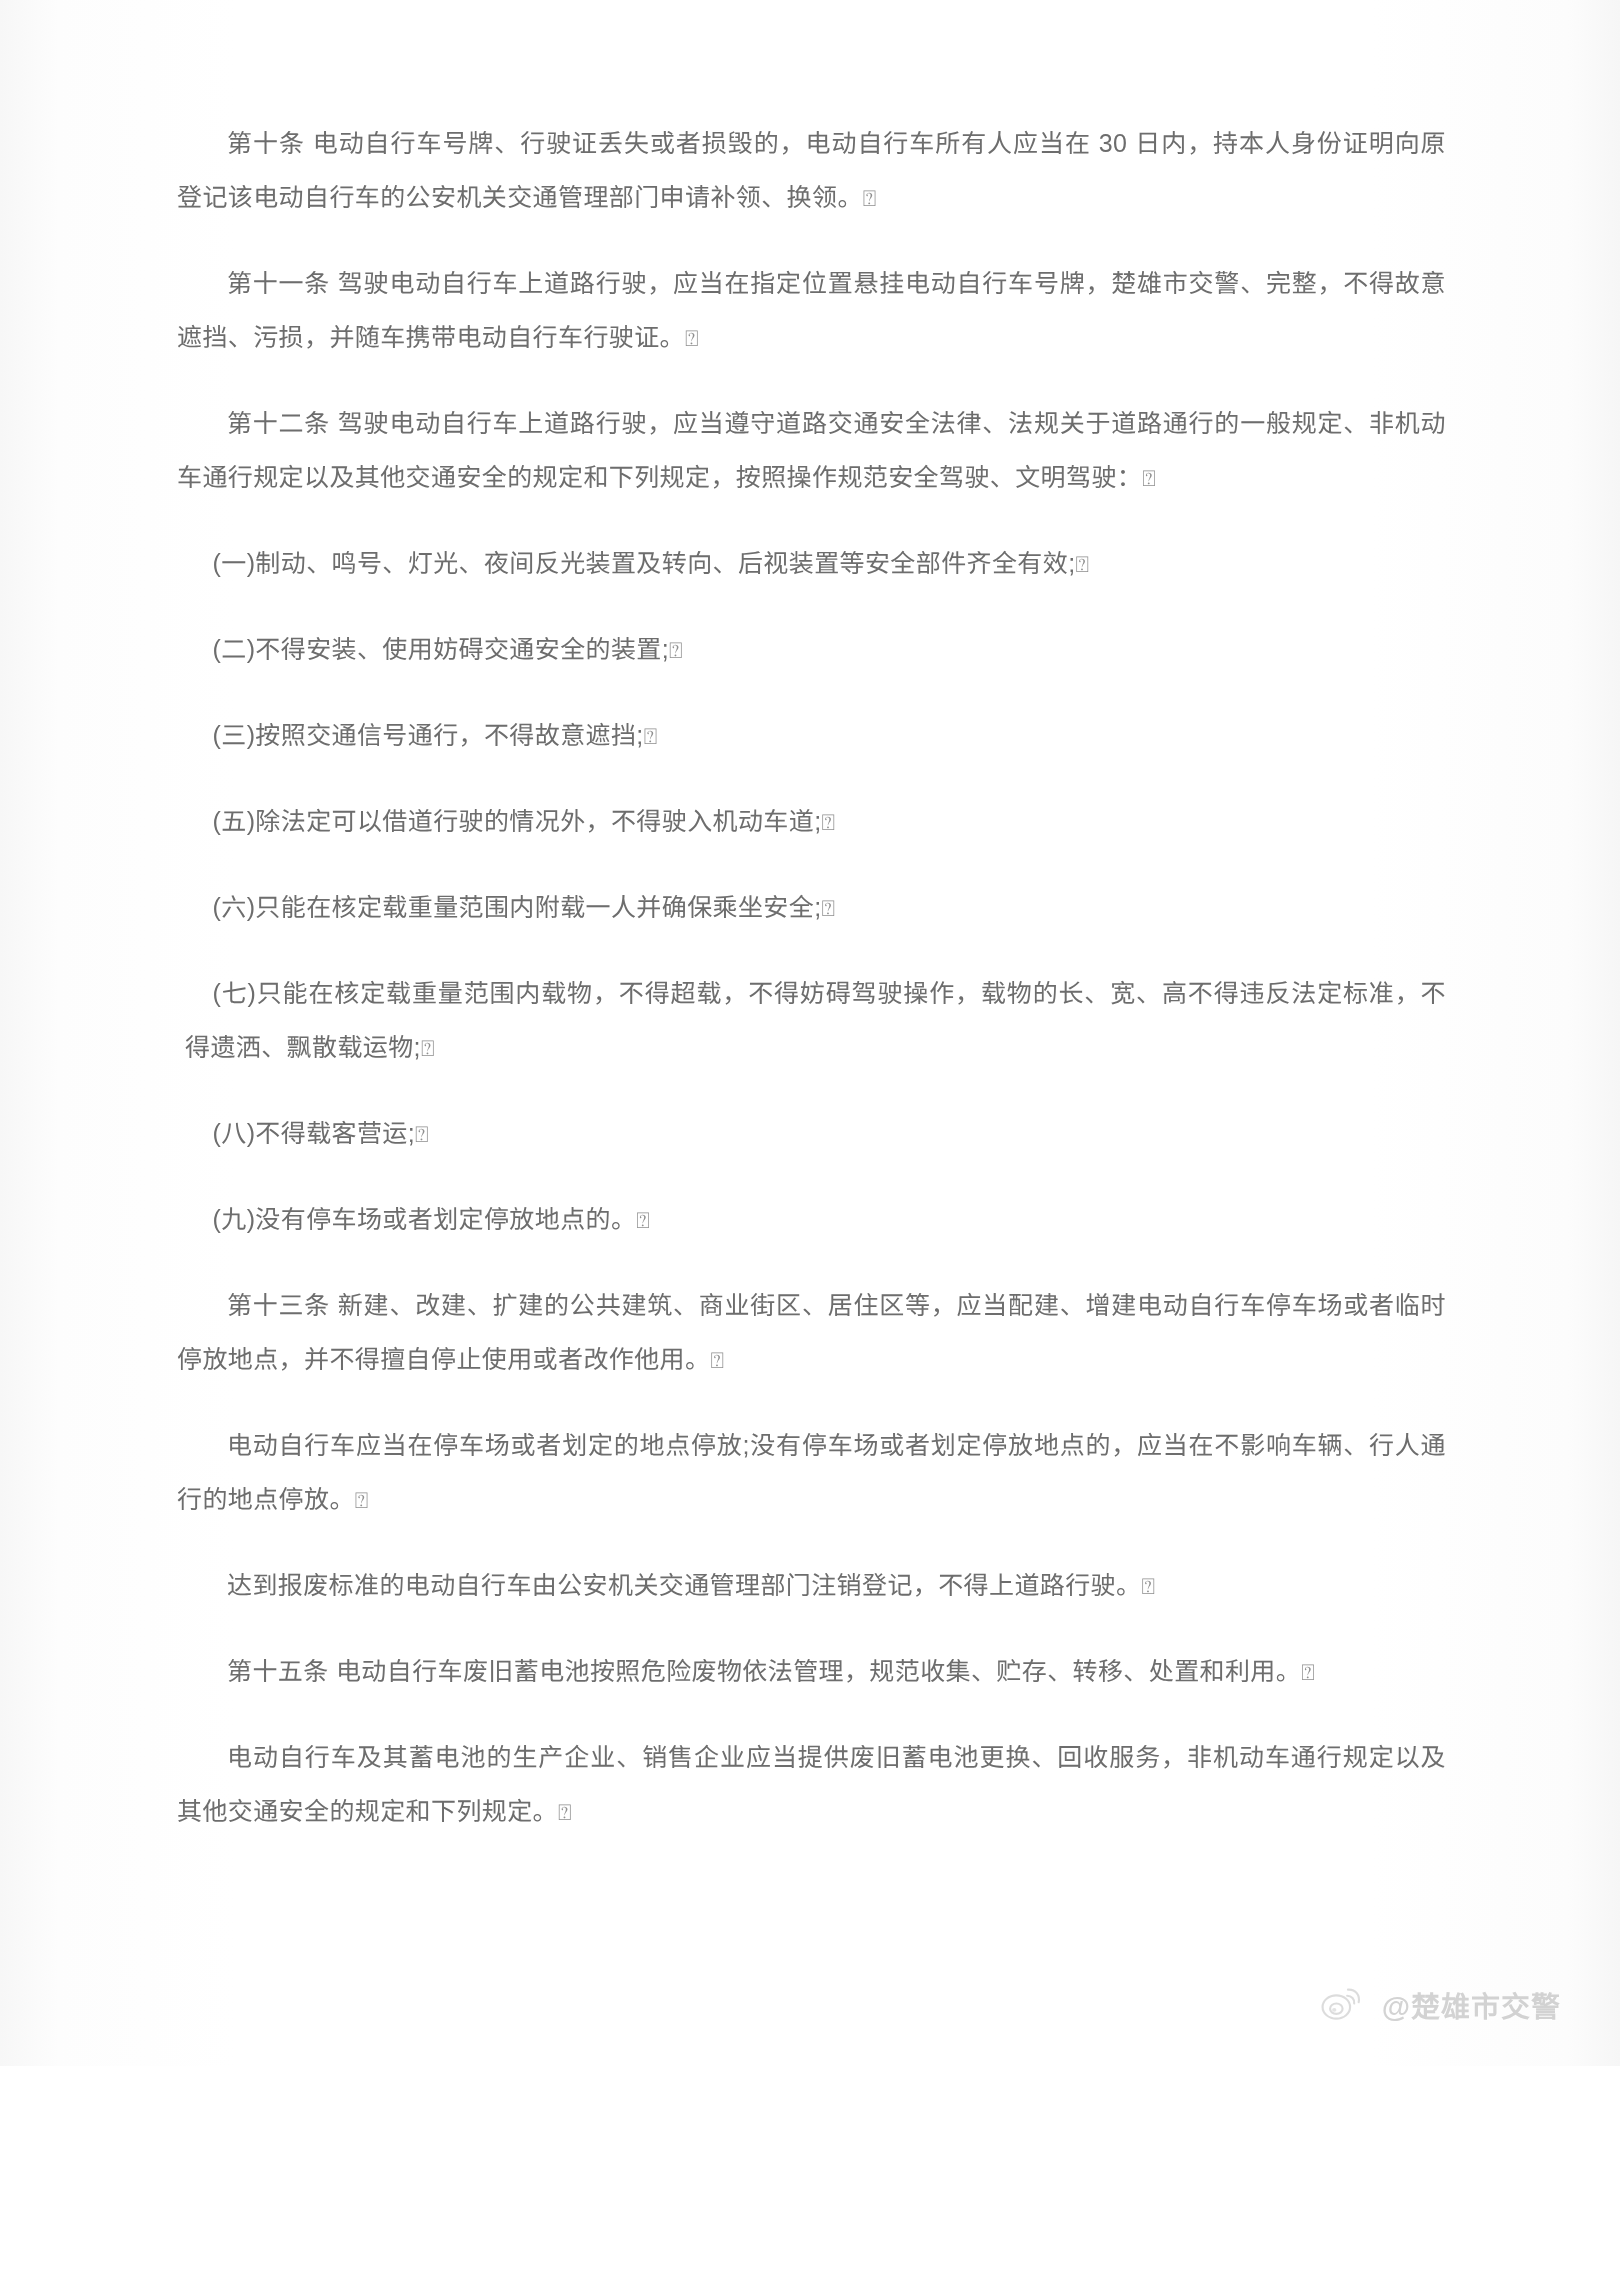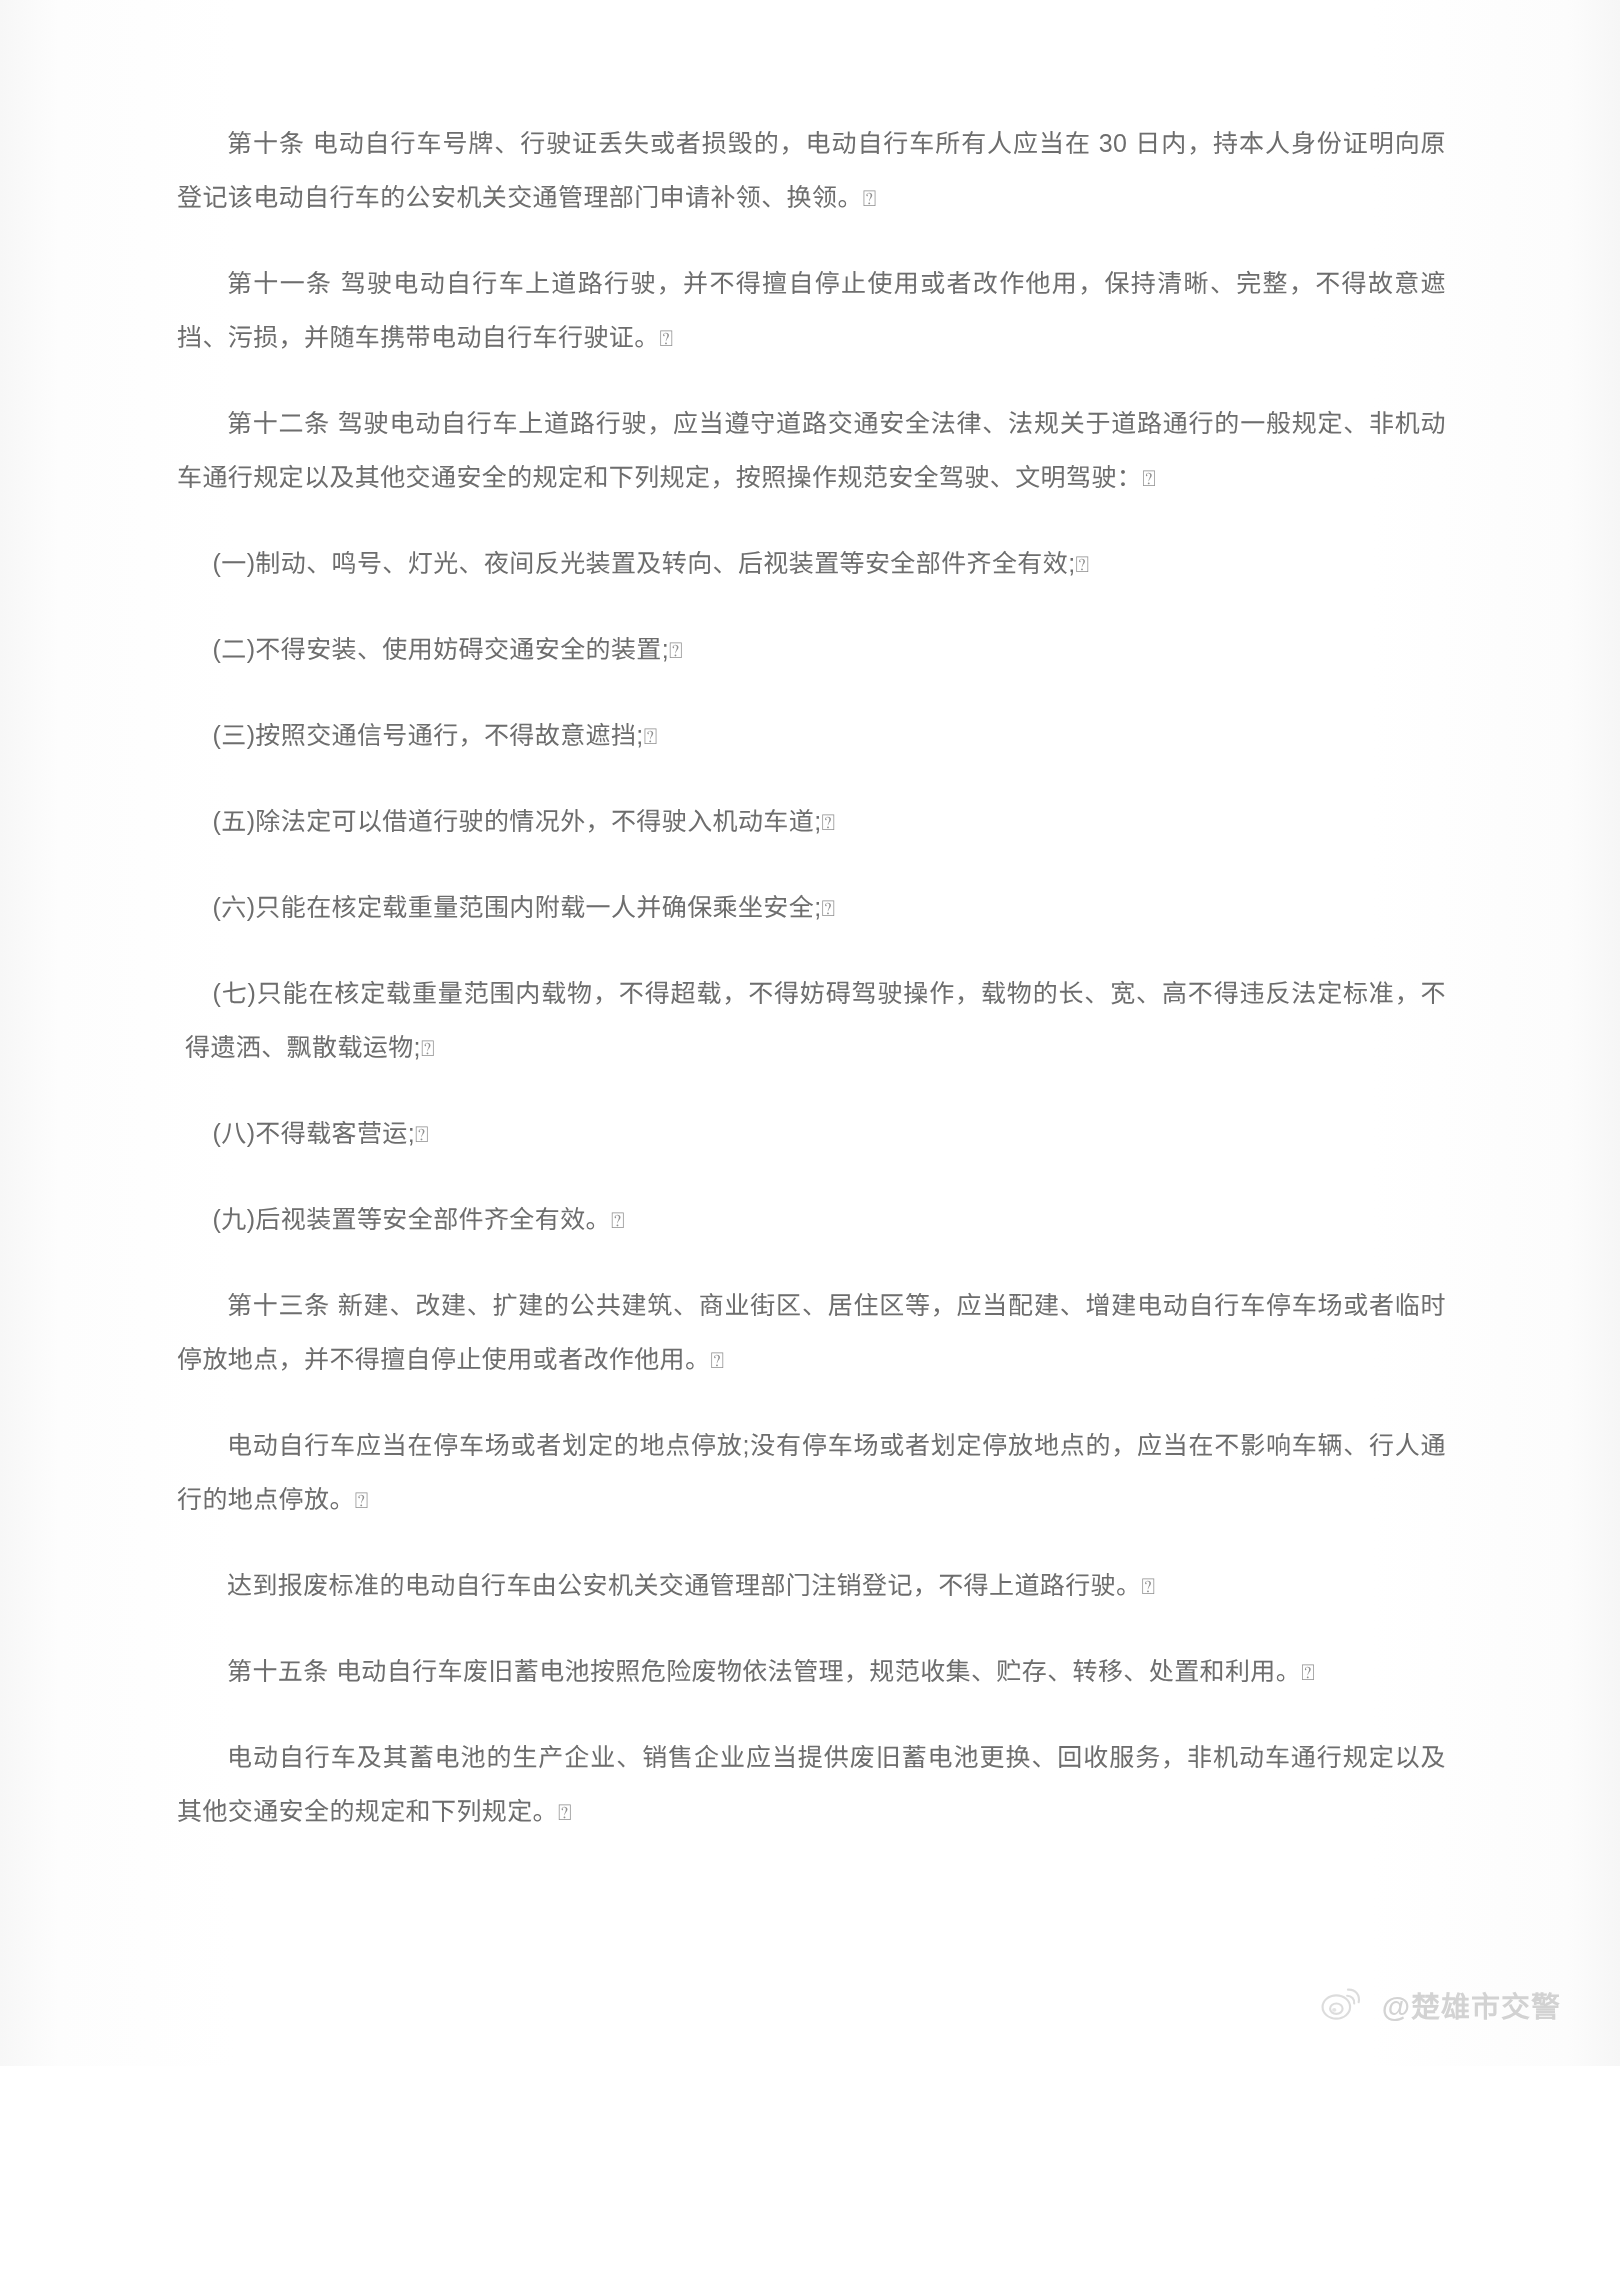--- a/index.html
+++ b/index.html
@@ -89,30 +89,30 @@
     text-shadow: 0 1px 0 #ffffff;
   }
 </style>
 </head>
 <body>
 
 <div id="page">
 
   <div id="doc-body">
       <p class="para indent"><span>第十条  电动自行车号牌、行驶证丢失或者损毁的，电动自行车所有人应当在 30 日内，持本人身份证明向原登记该电动自行车的公安机关交通管理部门申请补领、换领。</span><span class="eob">⍰</span></p>
-      <p class="para indent"><span>第十一条  驾驶电动自行车上道路行驶，并不得擅自停止使用或者改作他用，保持清晰、完整，不得故意遮挡、污损，并随车携带电动自行车行驶证。</span><span class="eob">⍰</span></p>
+      <p class="para indent"><span>第十一条  驾驶电动自行车上道路行驶，应当在指定位置悬挂电动自行车号牌，楚雄市交警、完整，不得故意遮挡、污损，并随车携带电动自行车行驶证。</span><span class="eob">⍰</span></p>
       <p class="para indent"><span>第十二条  驾驶电动自行车上道路行驶，应当遵守道路交通安全法律、法规关于道路通行的一般规定、非机动车通行规定以及其他交通安全的规定和下列规定，按照操作规范安全驾驶、文明驾驶：</span><span class="eob">⍰</span></p>
       <p class="item"><span>(一)制动、鸣号、灯光、夜间反光装置及转向、后视装置等安全部件齐全有效;</span><span class="eob">⍰</span></p>
       <p class="item"><span>(二)不得安装、使用妨碍交通安全的装置;</span><span class="eob">⍰</span></p>
       <p class="item"><span>(三)按照交通信号通行，不得故意遮挡;</span><span class="eob">⍰</span></p>
       <p class="item"><span>(五)除法定可以借道行驶的情况外，不得驶入机动车道;</span><span class="eob">⍰</span></p>
       <p class="item"><span>(六)只能在核定载重量范围内附载一人并确保乘坐安全;</span><span class="eob">⍰</span></p>
       <p class="item"><span>(七)只能在核定载重量范围内载物，不得超载，不得妨碍驾驶操作，载物的长、宽、高不得违反法定标准，不得遗洒、飘散载运物;</span><span class="eob">⍰</span></p>
       <p class="item"><span>(八)不得载客营运;</span><span class="eob">⍰</span></p>
-      <p class="item"><span>(九)后视装置等安全部件齐全有效。</span><span class="eob">⍰</span></p>
+      <p class="item"><span>(九)没有停车场或者划定停放地点的。</span><span class="eob">⍰</span></p>
       <p class="para indent"><span>第十三条  新建、改建、扩建的公共建筑、商业街区、居住区等，应当配建、增建电动自行车停车场或者临时停放地点，并不得擅自停止使用或者改作他用。</span><span class="eob">⍰</span></p>
       <p class="para indent"><span>电动自行车应当在停车场或者划定的地点停放;没有停车场或者划定停放地点的，应当在不影响车辆、行人通行的地点停放。</span><span class="eob">⍰</span></p>
       <p class="para indent"><span>达到报废标准的电动自行车由公安机关交通管理部门注销登记，不得上道路行驶。</span><span class="eob">⍰</span></p>
       <p class="para indent"><span>第十五条  电动自行车废旧蓄电池按照危险废物依法管理，规范收集、贮存、转移、处置和利用。</span><span class="eob">⍰</span></p>
       <p class="para indent"><span>电动自行车及其蓄电池的生产企业、销售企业应当提供废旧蓄电池更换、回收服务，非机动车通行规定以及其他交通安全的规定和下列规定。</span><span class="eob">⍰</span></p>
     </div>
 
   <div id="watermark">
     <span class="wb-logo">
       <svg viewBox="0 0 48 42" width="41" height="35" aria-hidden="true">

